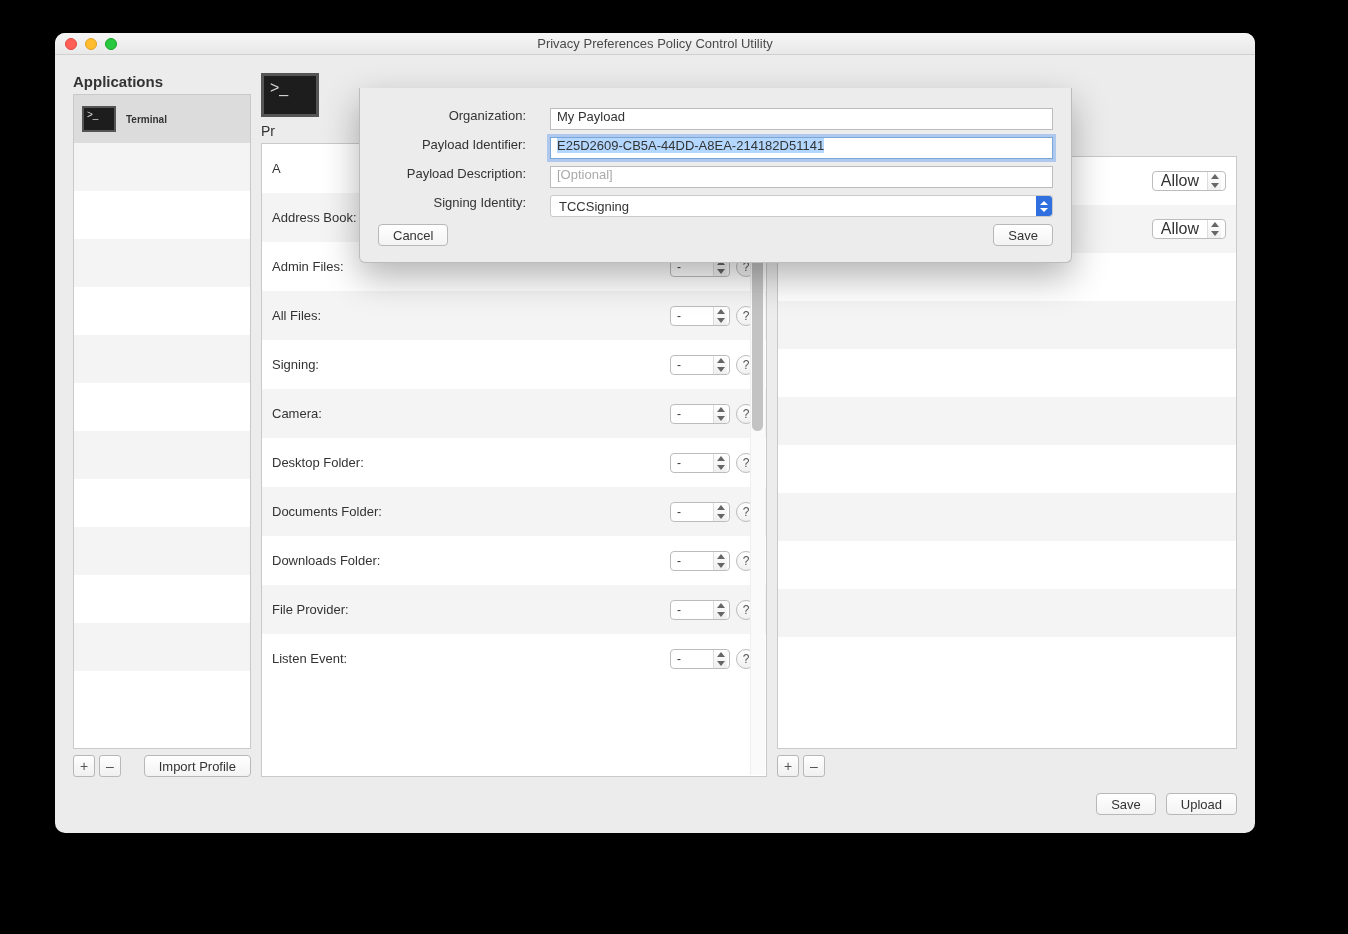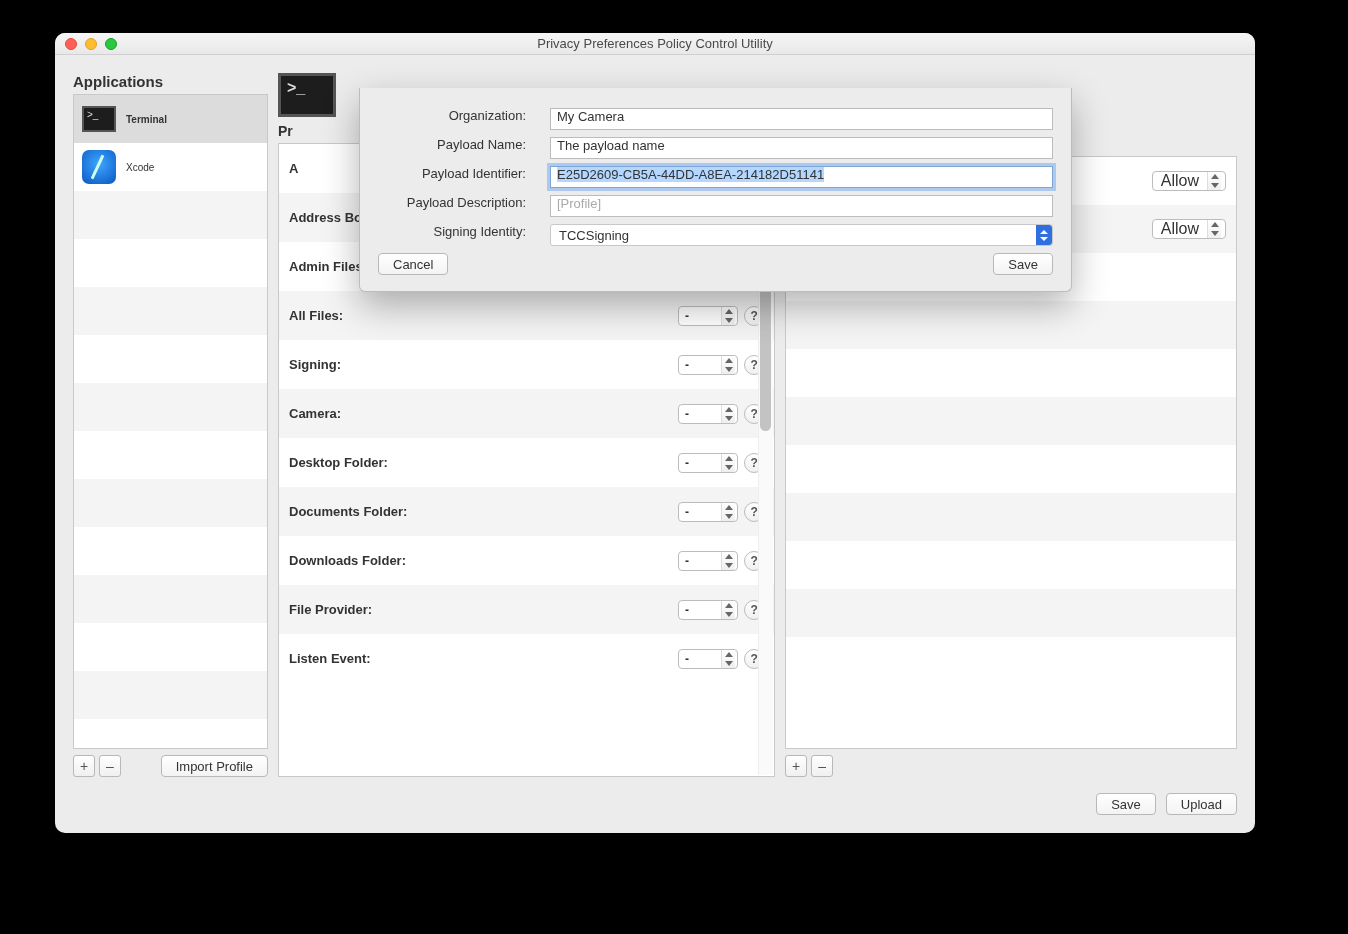--- a/index.html
+++ b/index.html
@@ -57,22 +57,22 @@
 }
 .columns {
   flex: 1;
   display: flex;
   gap: 10px;
 }
 .col {
   display: flex;
   flex-direction: column;
 }
-.col-left { width: 195px; }
-.col-mid  { flex: 1.1; font-weight: bold; }
+.col-left { width: 178px; }
+.col-mid  { flex: 1.1; }
 .col-right{ flex: 1; }
 .section-label {
   font-weight: 600;
   font-size: 15px;
   margin-bottom: 4px;
 }
 .list {
   background:#fff;
   border:1px solid #c9c9c9;
   border-radius:0;
@@ -209,24 +209,20 @@
 
   <div class="body">
     <div class="columns">
 
       <div class="col col-left">
         <div class="section-label">Applications</div>
         <div class="list">
           <div class="list-row selected">
             <div class="icon-terminal"></div>
             <div class="name">Terminal</div>
-          </div>
-          <div class="list-row">
-            <div class="icon-xcode"></div>
-            <div class="name">Xcode</div>
           </div>
           <div class="list-row alt"></div>
           <div class="list-row"></div>
           <div class="list-row alt"></div>
           <div class="list-row"></div>
           <div class="list-row alt"></div>
           <div class="list-row"></div>
           <div class="list-row alt"></div>
           <div class="list-row"></div>
           <div class="list-row alt"></div>
@@ -396,33 +392,29 @@
 
     <div class="footer-btns">
       <div class="btn">Save</div>
       <div class="btn">Upload</div>
     </div>
   </div>
 
   <div class="sheet">
     <div class="sheet-row">
       <div class="sheet-label">Organization:</div>
-      <div class="sheet-input"><span>My Camera</span></div>
-    </div>
-    <div class="sheet-row">
-      <div class="sheet-label">Payload Name:</div>
-      <div class="sheet-input"><span>The payload name</span></div>
+      <div class="sheet-input"><span>My Payload</span></div>
     </div>
     <div class="sheet-row">
       <div class="sheet-label">Payload Identifier:</div>
       <div class="sheet-input focused"><span class="selected-span">E25D2609-CB5A-44DD-A8EA-214182D51141</span></div>
     </div>
     <div class="sheet-row">
       <div class="sheet-label">Payload Description:</div>
-      <div class="sheet-input"><span class="placeholder">[Profile]</span></div>
+      <div class="sheet-input"><span class="placeholder">[Optional]</span></div>
     </div>
     <div class="sheet-row">
       <div class="sheet-label">Signing Identity:</div>
       <div class="sheet-select">
         <span>TCCSigning</span>
         <div class="end"></div>
       </div>
     </div>
     <div class="sheet-footer">
       <div class="btn">Cancel</div>

